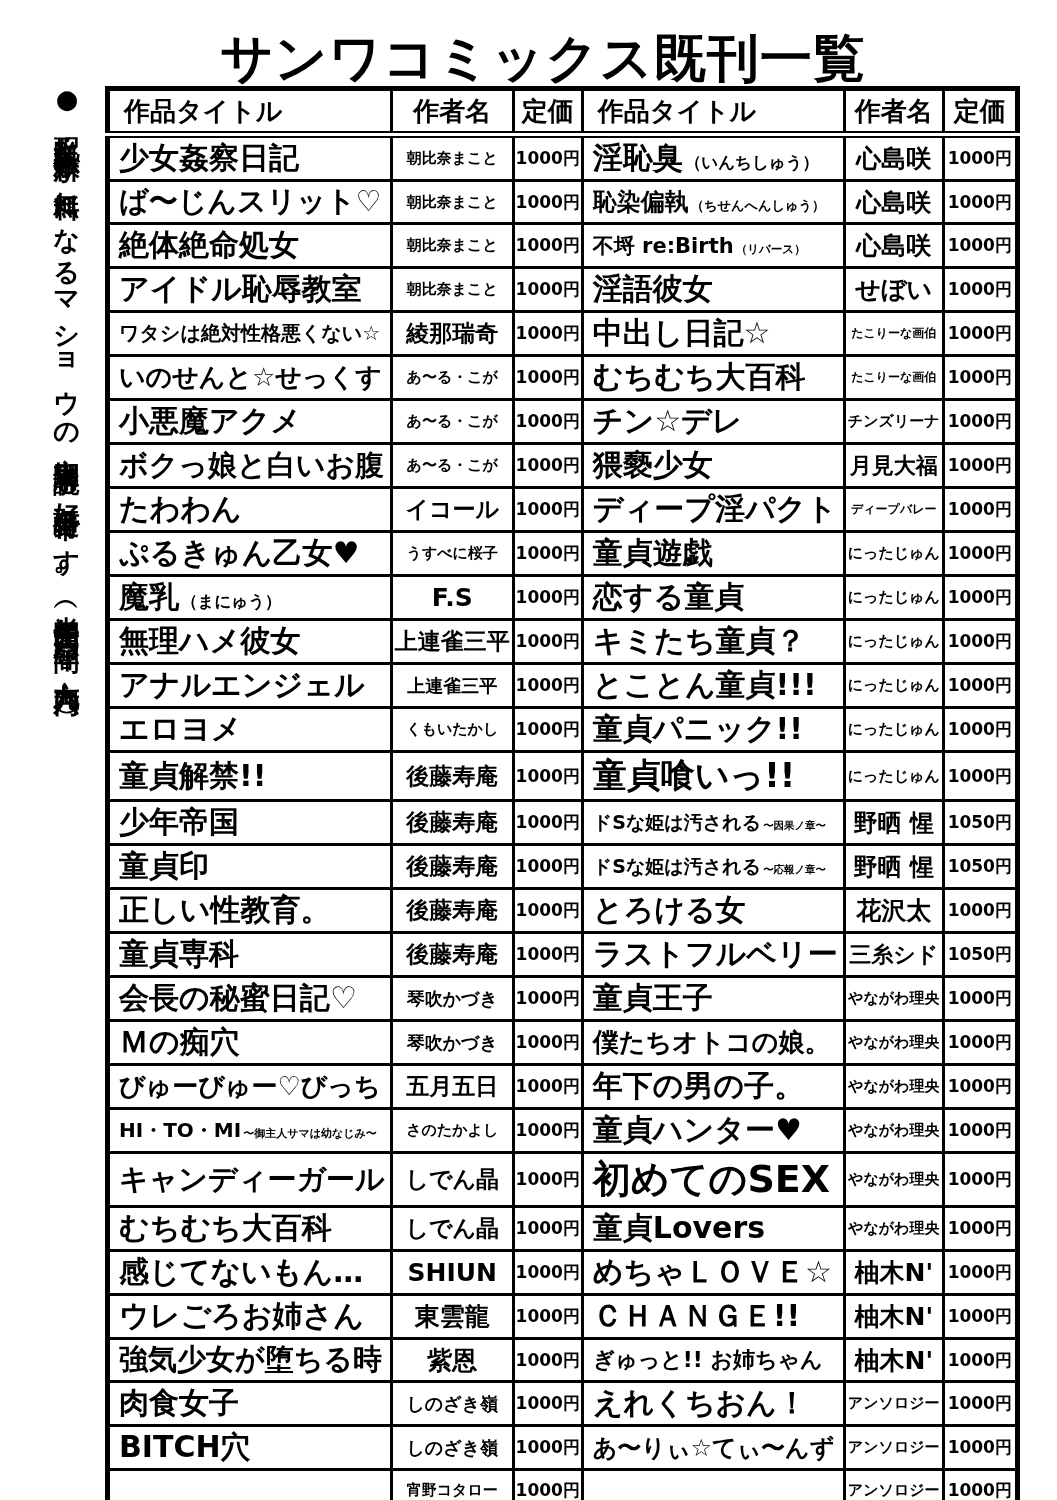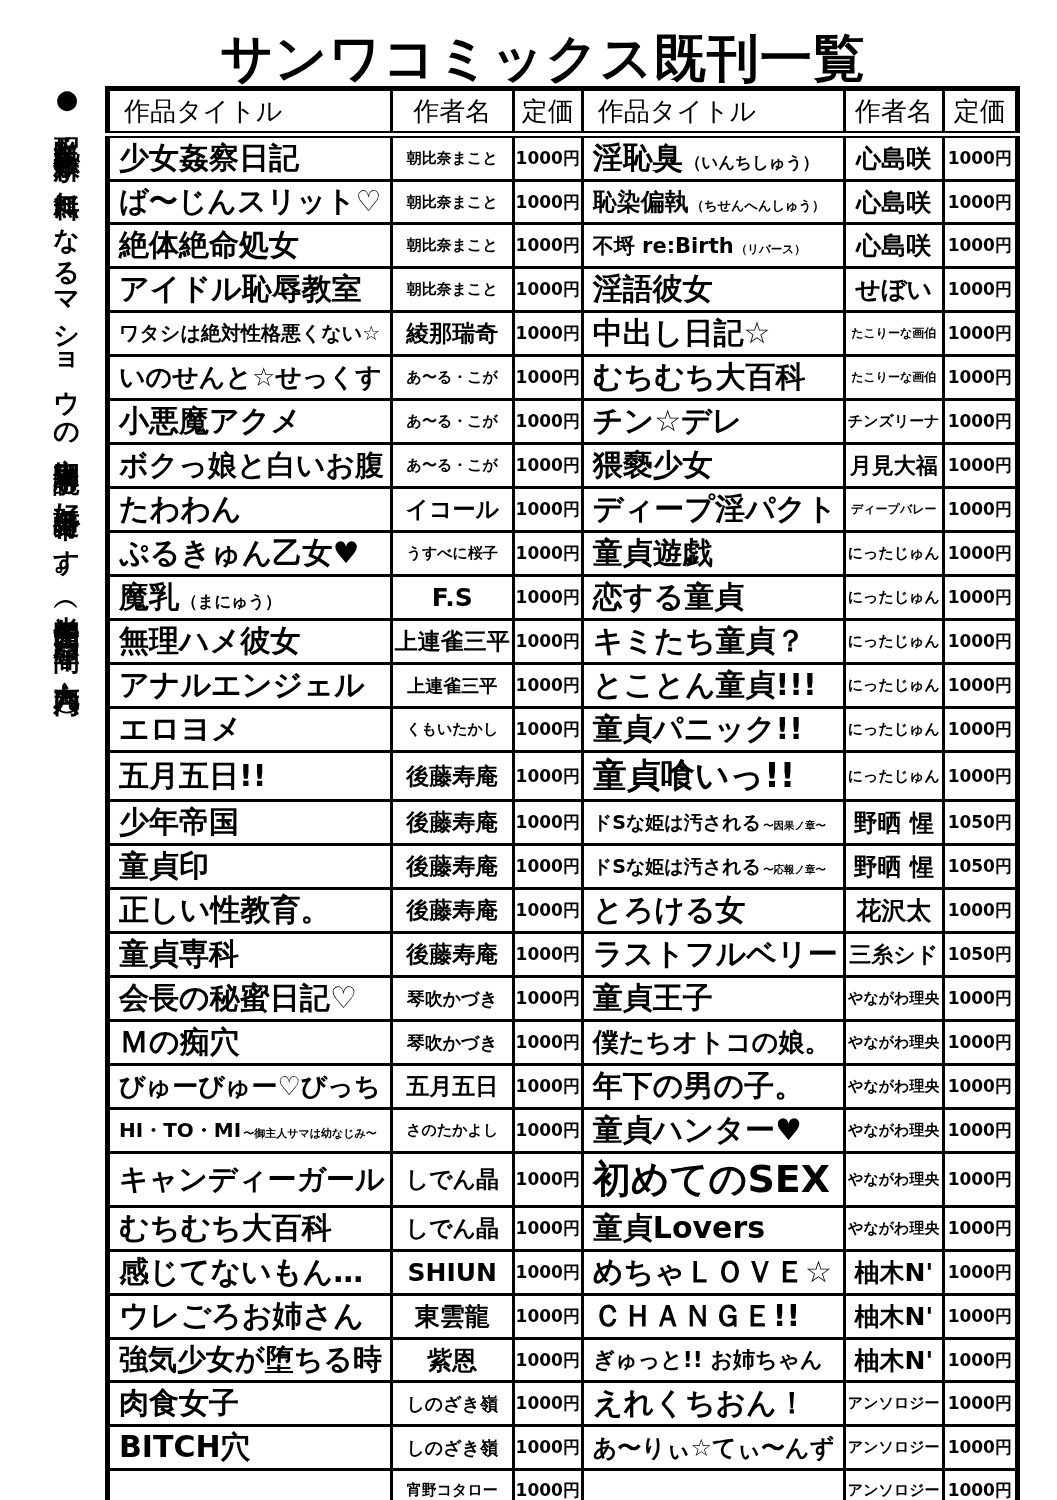--- a/index.html
+++ b/index.html
@@ -18,21 +18,21 @@
   }
   .note-left{top:84px;left:50px;font-size:26px;letter-spacing:3px;height:1390px;}
   .note-right{top:332px;left:988px;font-size:21px;letter-spacing:2px;height:1165px;}
   table.catalog{
     position:absolute;top:86px;left:105px;
     border-collapse:collapse;table-layout:fixed;
     border:5px solid #000;background:#fff;
   }
   .catalog th,.catalog td{border:3px solid #000;padding:0;overflow:hidden;white-space:nowrap;}
   .catalog thead th{
-    height:40px;font-size:26px;font-weight:400;
+    height:40px;font-size:26px;font-weight:700;
     border-bottom:7px double #000;text-align:center;
   }
   .catalog thead th.h-title{text-align:left;padding-left:14px;}
   .catalog td{height:39px;vertical-align:middle;}
   td.title{text-align:left;padding-left:9px;padding-right:3px;font-weight:900;}
   td.author{text-align:center;font-weight:700;padding:0 2px;}
   td.price{text-align:center;font-weight:700;font-size:17px;}
   .t-sub{font-size:0.55em;font-weight:900;margin-left:2px;}
 </style>
 </head>
@@ -169,21 +169,21 @@
   </tr>
       <tr>
     <td class="title" style="font-size: 30px;"><span class="t-main">エロヨメ</span><span class="t-sub"></span></td>
     <td class="author" style="font-size: 15px;">くもいたかし</td>
     <td class="price">1000円</td>
     <td class="title" style="font-size: 30px;"><span class="t-main">童貞パニック!!</span><span class="t-sub"></span></td>
     <td class="author" style="font-size: 15px;">にったじゅん</td>
     <td class="price">1000円</td>
   </tr>
       <tr>
-    <td class="title" style="font-size: 30px;"><span class="t-main">五月五日!!</span><span class="t-sub"></span></td>
+    <td class="title" style="font-size: 30px;"><span class="t-main">童貞解禁!!</span><span class="t-sub"></span></td>
     <td class="author" style="font-size: 23px;">後藤寿庵</td>
     <td class="price">1000円</td>
     <td class="title" style="font-size: 34px; margin-top: 16px;"><span class="t-main">童貞喰いっ!!</span><span class="t-sub"></span></td>
     <td class="author" style="font-size: 15px;">にったじゅん</td>
     <td class="price">1000円</td>
   </tr>
       <tr>
     <td class="title" style="font-size: 30px;"><span class="t-main">少年帝国</span><span class="t-sub"></span></td>
     <td class="author" style="font-size: 23px;">後藤寿庵</td>
     <td class="price">1000円</td>

